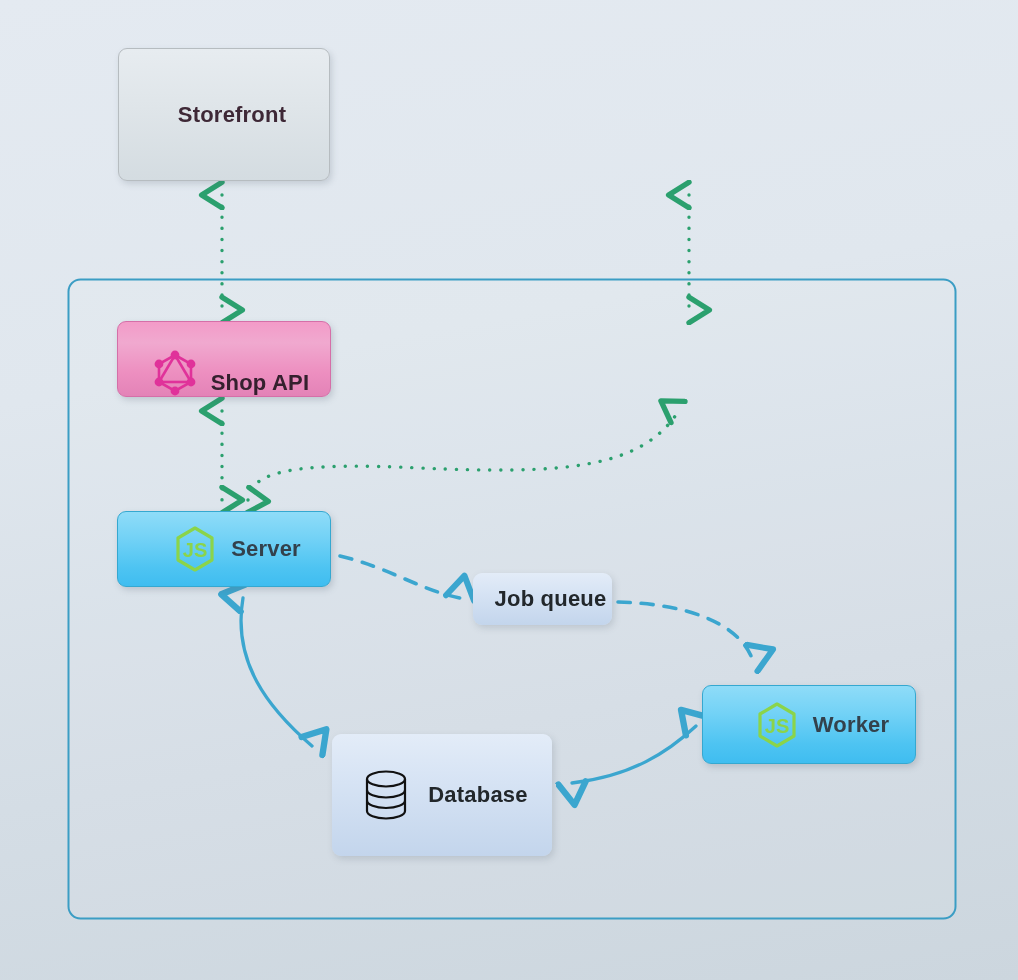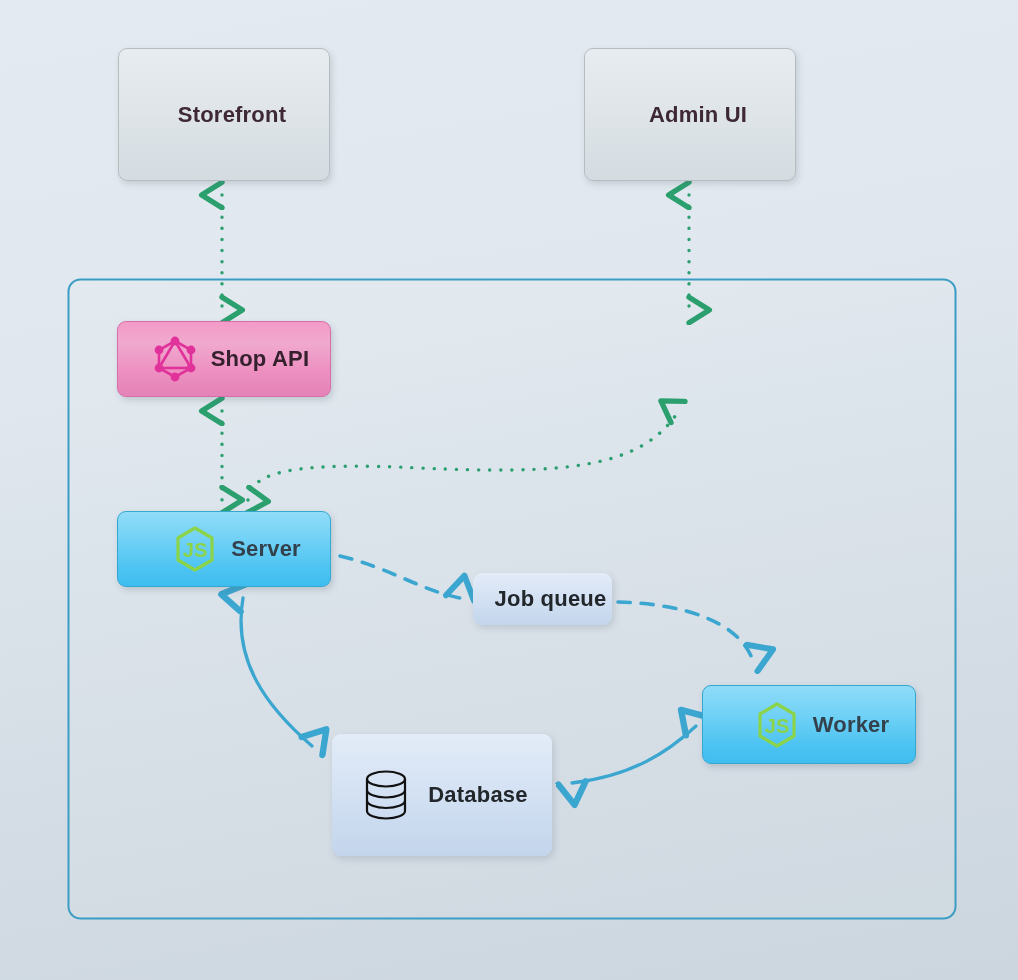--- a/index.html
+++ b/index.html
@@ -47,20 +47,21 @@
   .n-client .label { color: #3e2836; font-size: 22px; }
 
   
   .n-api {
     border-radius: 9px;
     border: 1px solid #d56fa8;
     background: linear-gradient(180deg, #f39bc8 0%, #f0a9cf 28%, #ed8fc0 68%, #e383b7 100%);
     box-shadow: 2px 3px 6px rgba(90,105,120,0.25);
     gap: 14px;
     padding-left: 14px;
+    align-items: flex-end;
   }
   .n-api .label { color: #35202e; font-size: 22px; }
 
   
   .n-svc {
     border-radius: 9px;
     border: 1px solid #35a8d0;
     background: linear-gradient(180deg, #8fdcf8 0%, #73d2f6 35%, #4ec4f2 75%, #3fbdf0 100%);
     box-shadow: 2px 3px 6px rgba(90,105,120,0.25);
     gap: 14px;
@@ -129,23 +130,20 @@
 
     <g>
       <path d="M 572,783 C 632,776 668,752 696,726" fill="none" stroke="#3ba6cf" stroke-width="3.3" stroke-linecap="round" marker-start="url(#mk-blue-solid)" marker-end="url(#mk-blue-solid)"></path>
     </g>
   </svg>
 
   <div class="node n-client" style="left:118px; top:48px; width:212px; height:133px;">
     <span class="label">Storefront</span>
   </div>
 
-  <div class="node n-client" style="left:584px; top:48px; width:212px; height:133px;">
-    <span class="label">Admin UI</span>
-  </div>
 
   <div class="node n-api" style="left:117px; top:321px; width:214px; height:76px;">
     <span class="ico">
       <svg width="44" height="46" viewBox="0 0 44 46">
         <g stroke="#e0329a" stroke-width="2.6" fill="none">
           <polygon points="22,5 38,14 38,32 22,41 6,32 6,14"></polygon>
           <line x1="22" y1="5" x2="6" y2="32"></line>
           <line x1="22" y1="5" x2="38" y2="32"></line>
           <line x1="6" y1="32" x2="38" y2="32"></line>
         </g>

